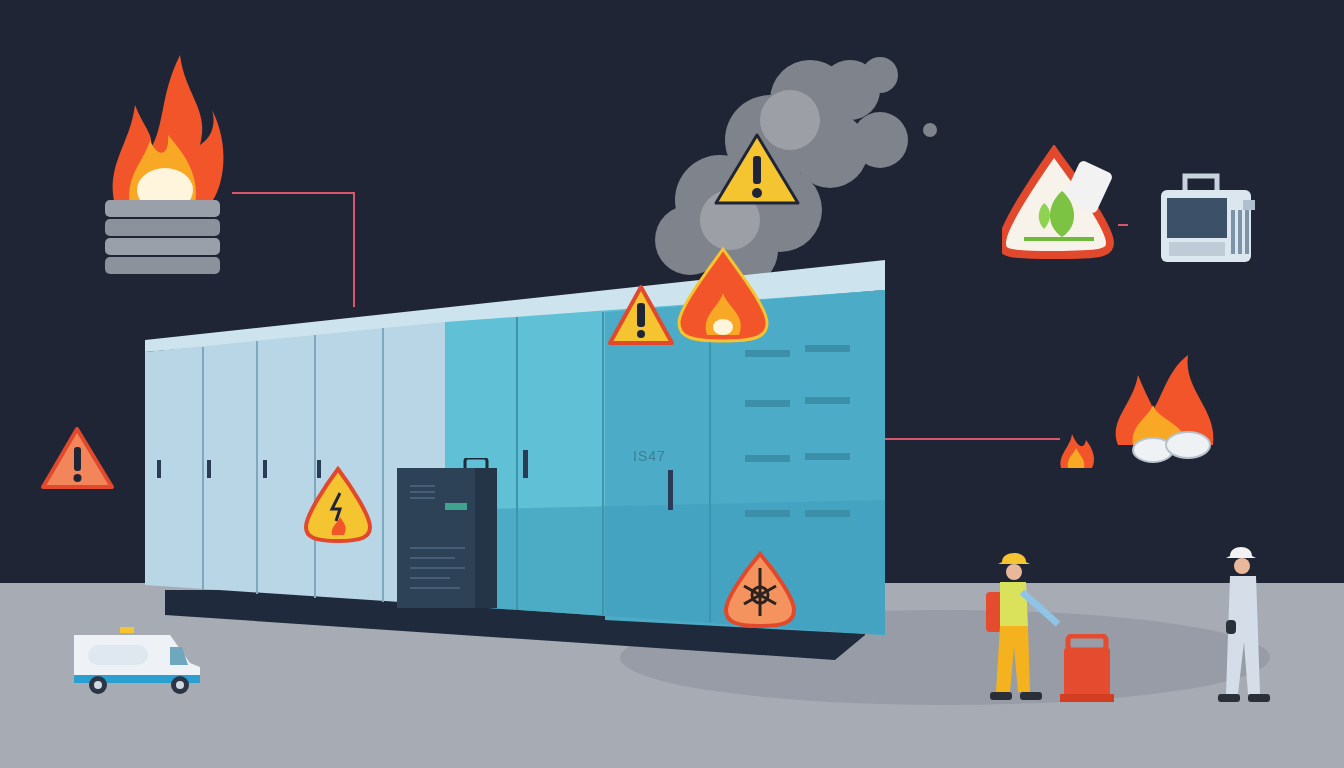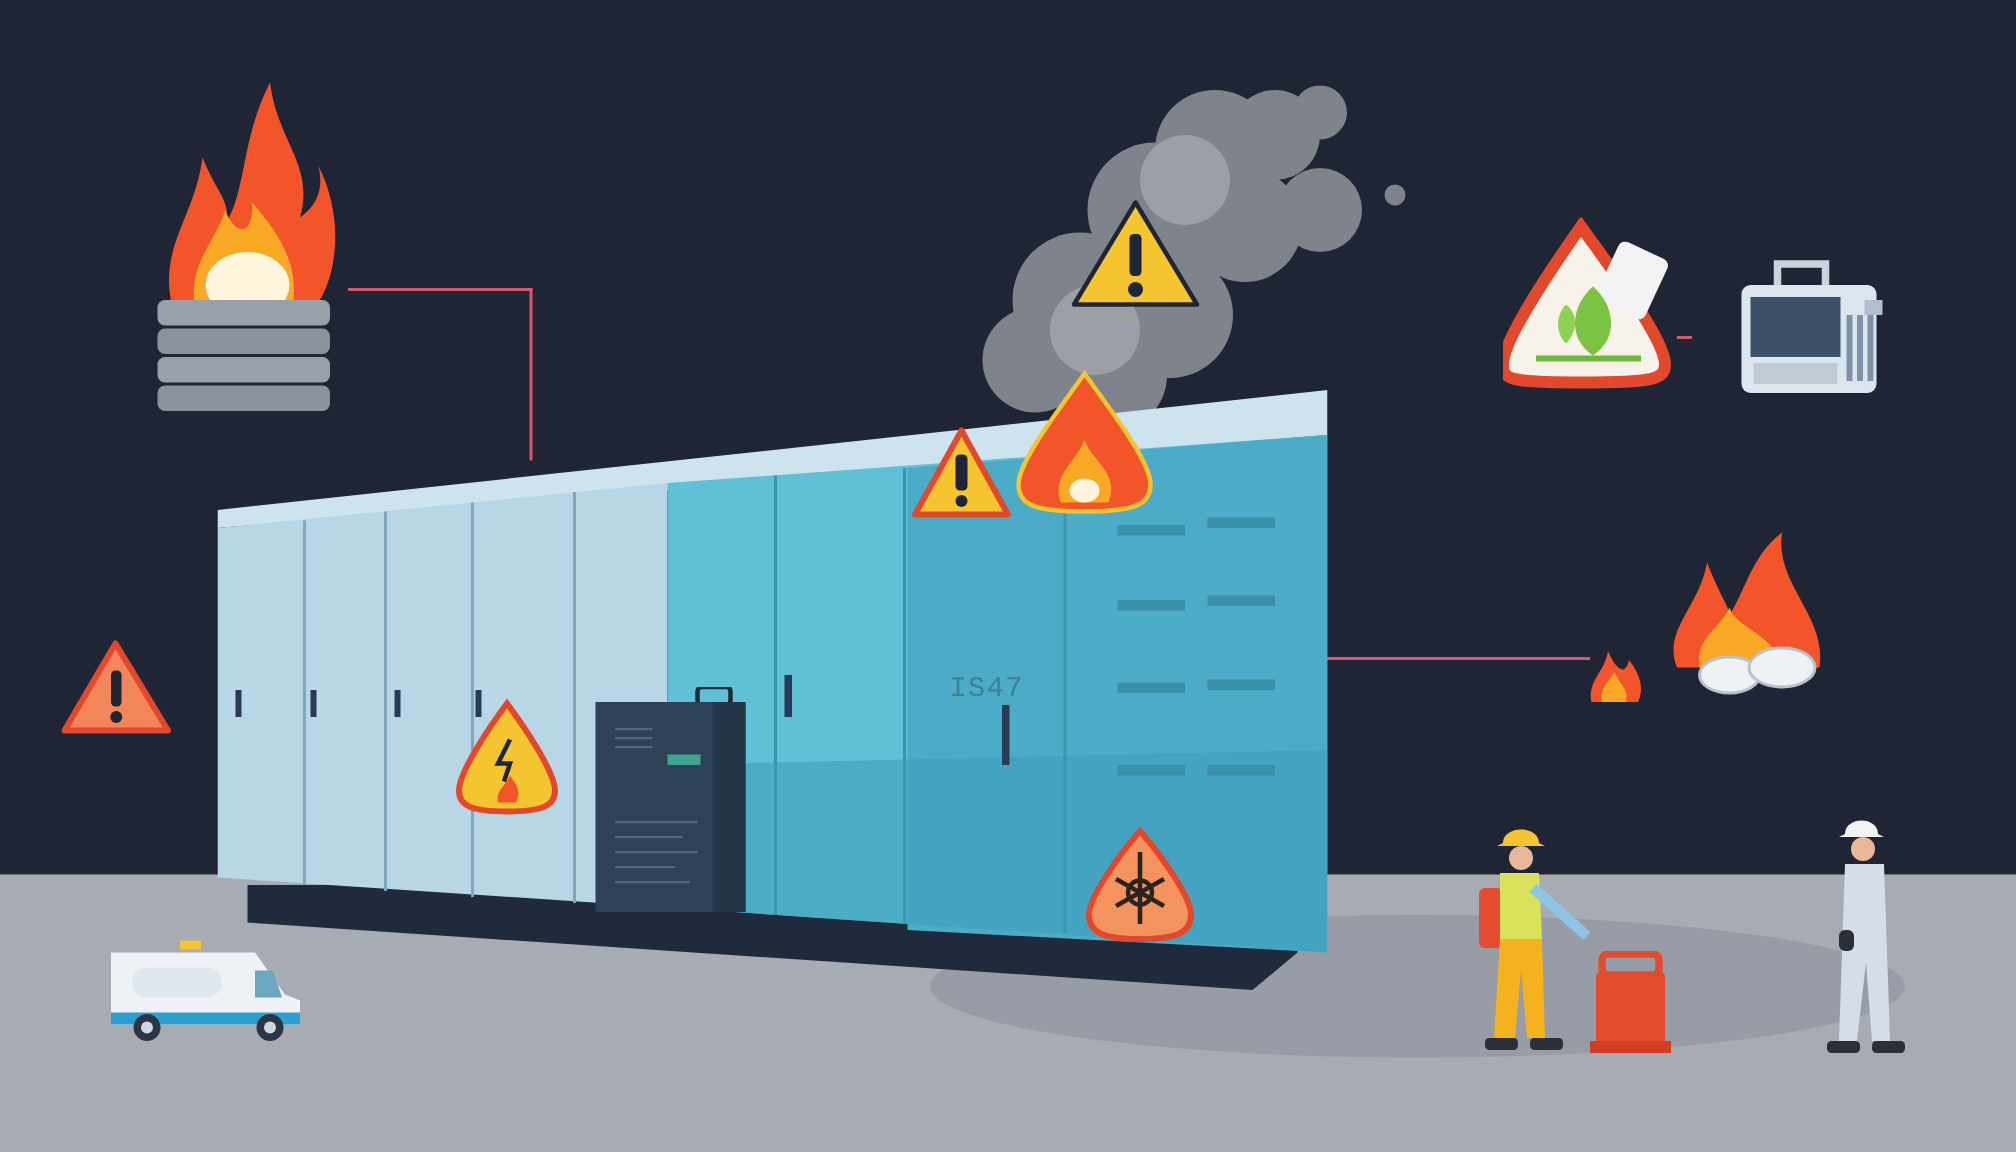--- a/index.html
+++ b/index.html
@@ -104,21 +104,21 @@
       <rect x="600" y="140" width="45" height="7"></rect>
         <rect x="660" y="137" width="45" height="7"></rect>
       <rect x="600" y="195" width="45" height="7"></rect>
         <rect x="660" y="193" width="45" height="7"></rect>
       <rect x="600" y="250" width="45" height="7"></rect>
         <rect x="660" y="250" width="45" height="7"></rect>
     </g>
   </svg>
 </div>
 
-<div class="abs" style="left:633px;top:448px;font-family:Liberation Mono, monospace;font-size:19px;color:#3d7f93;letter-spacing:1px;">IS47</div>
+<div class="abs" style="left:633px;top:448px;font-family:Liberation Sans, sans-serif;font-size:14px;color:#3d7f93;letter-spacing:1px;">IS47</div>
 
 <div class="abs" style="left:395px;top:458px;">
   <svg width="105" height="155" viewBox="0 0 105 155">
     <rect x="70" y="0" width="22" height="12" rx="3" fill="none" stroke="#1f2a3d" stroke-width="3"></rect>
     <rect x="2" y="10" width="100" height="140" fill="#2e4257"></rect>
     <rect x="80" y="10" width="22" height="140" fill="#243548"></rect>
     <g stroke="#4f6880" stroke-width="1.5">
       <line x1="15" y1="28" x2="40" y2="28"></line>
         <line x1="15" y1="34" x2="40" y2="34"></line>
         <line x1="15" y1="40" x2="40" y2="40"></line>

